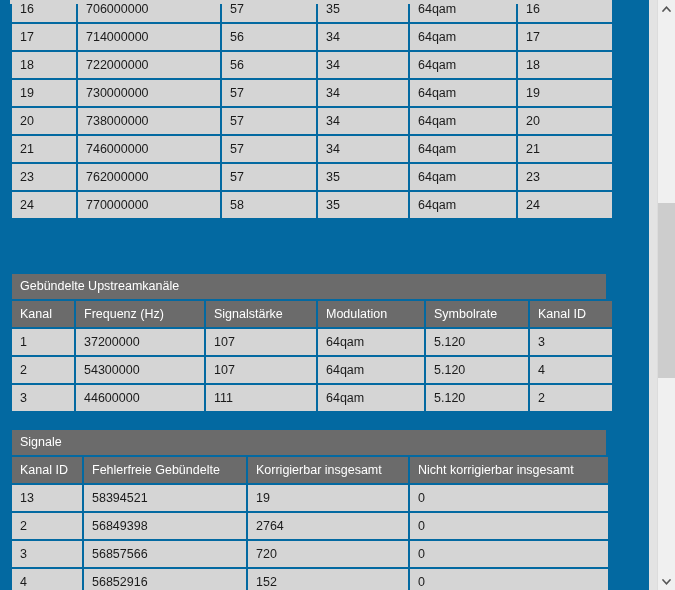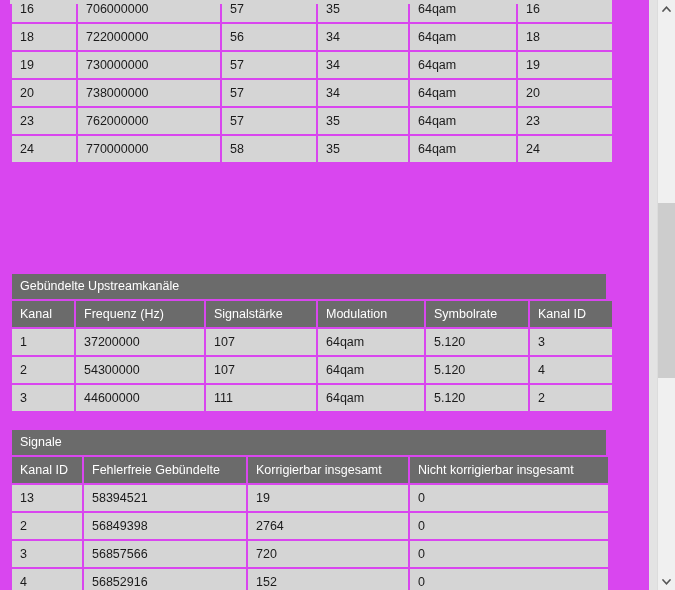--- a/index.html
+++ b/index.html
@@ -20,21 +20,21 @@
     background: #e3e3e3;
   }
   
   #content {
     position: absolute;
     left: 0;
     top: 0;
     width: 657px;
     height: 590px;
     overflow: hidden;
-    background: #d946ef;
+    background: #0369a1;
   }
   .tbl-wrap {
     position: absolute;
     left: 10px;
     width: 598px;
   }
   table.grid {
     width: 598px;
     border-collapse: separate;
     border-spacing: 2px 2px;
@@ -204,20 +204,28 @@
         <tbody>
             <tr>
               <td>16</td>
               <td>706000000</td>
               <td>57</td>
               <td>35</td>
               <td>64qam</td>
               <td>16</td>
             </tr>
             <tr>
+              <td>17</td>
+              <td>714000000</td>
+              <td>56</td>
+              <td>34</td>
+              <td>64qam</td>
+              <td>17</td>
+            </tr>
+            <tr>
               <td>18</td>
               <td>722000000</td>
               <td>56</td>
               <td>34</td>
               <td>64qam</td>
               <td>18</td>
             </tr>
             <tr>
               <td>19</td>
               <td>730000000</td>
@@ -226,20 +234,28 @@
               <td>64qam</td>
               <td>19</td>
             </tr>
             <tr>
               <td>20</td>
               <td>738000000</td>
               <td>57</td>
               <td>34</td>
               <td>64qam</td>
               <td>20</td>
+            </tr>
+            <tr>
+              <td>21</td>
+              <td>746000000</td>
+              <td>57</td>
+              <td>34</td>
+              <td>64qam</td>
+              <td>21</td>
             </tr>
             <tr>
               <td>23</td>
               <td>762000000</td>
               <td>57</td>
               <td>35</td>
               <td>64qam</td>
               <td>23</td>
             </tr>
             <tr>

